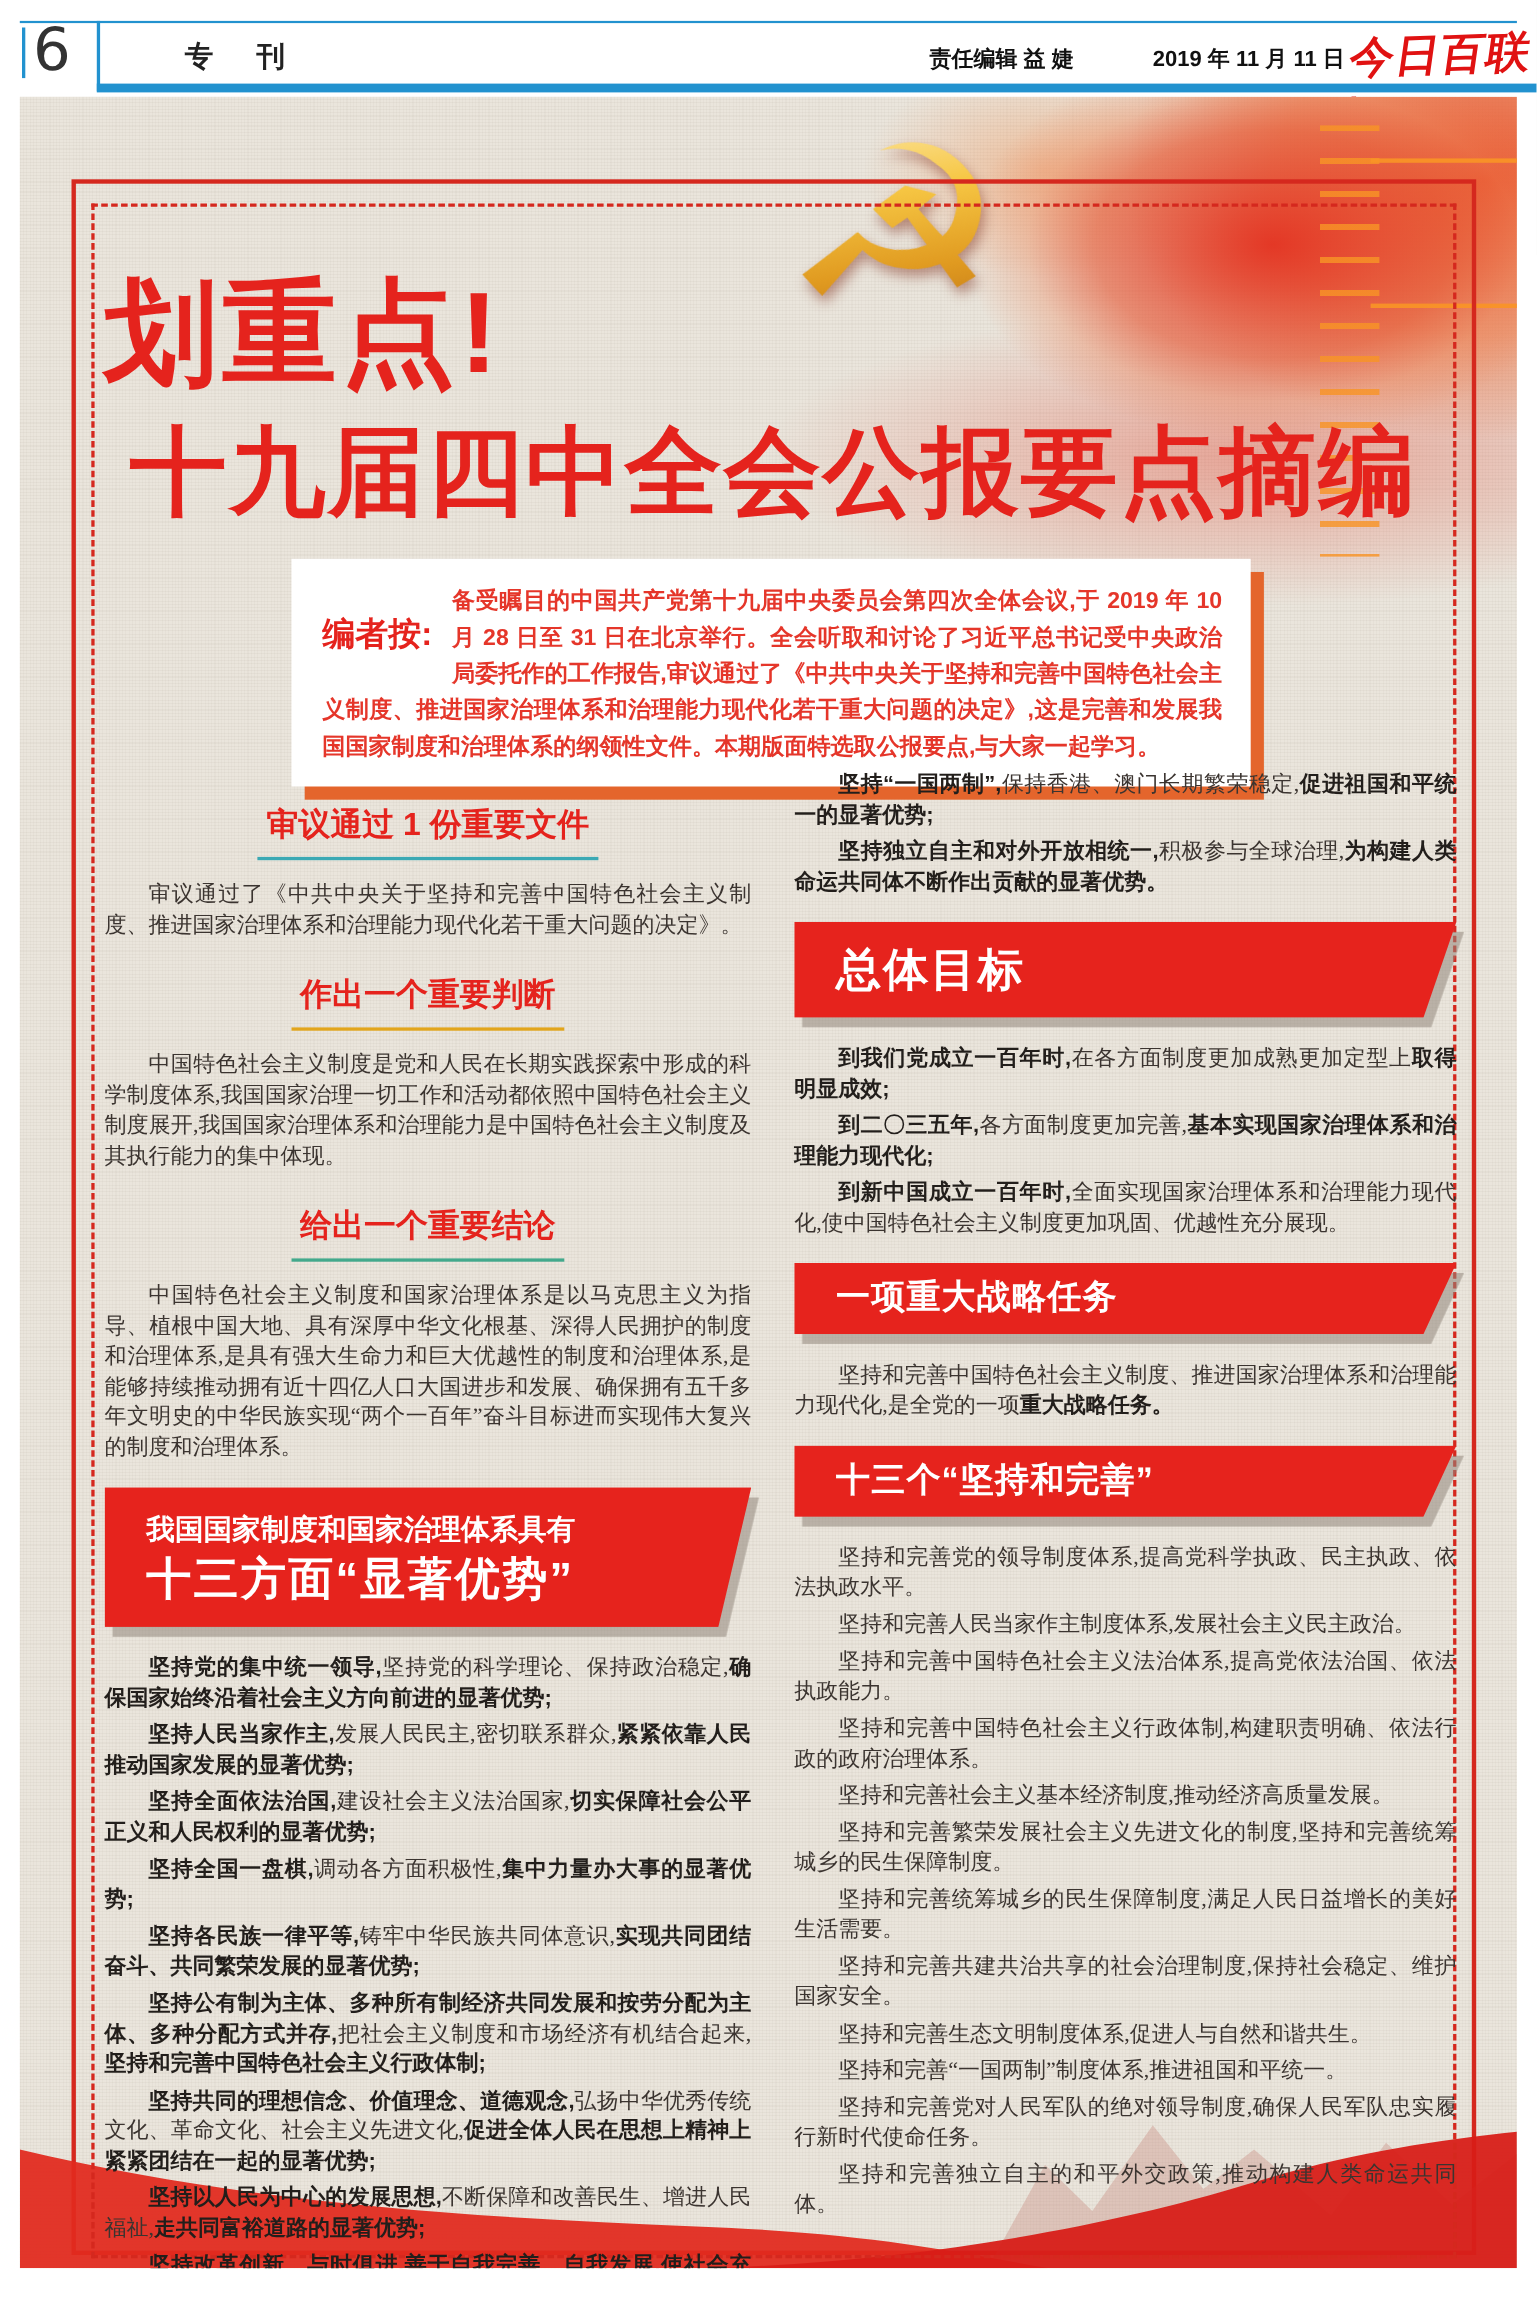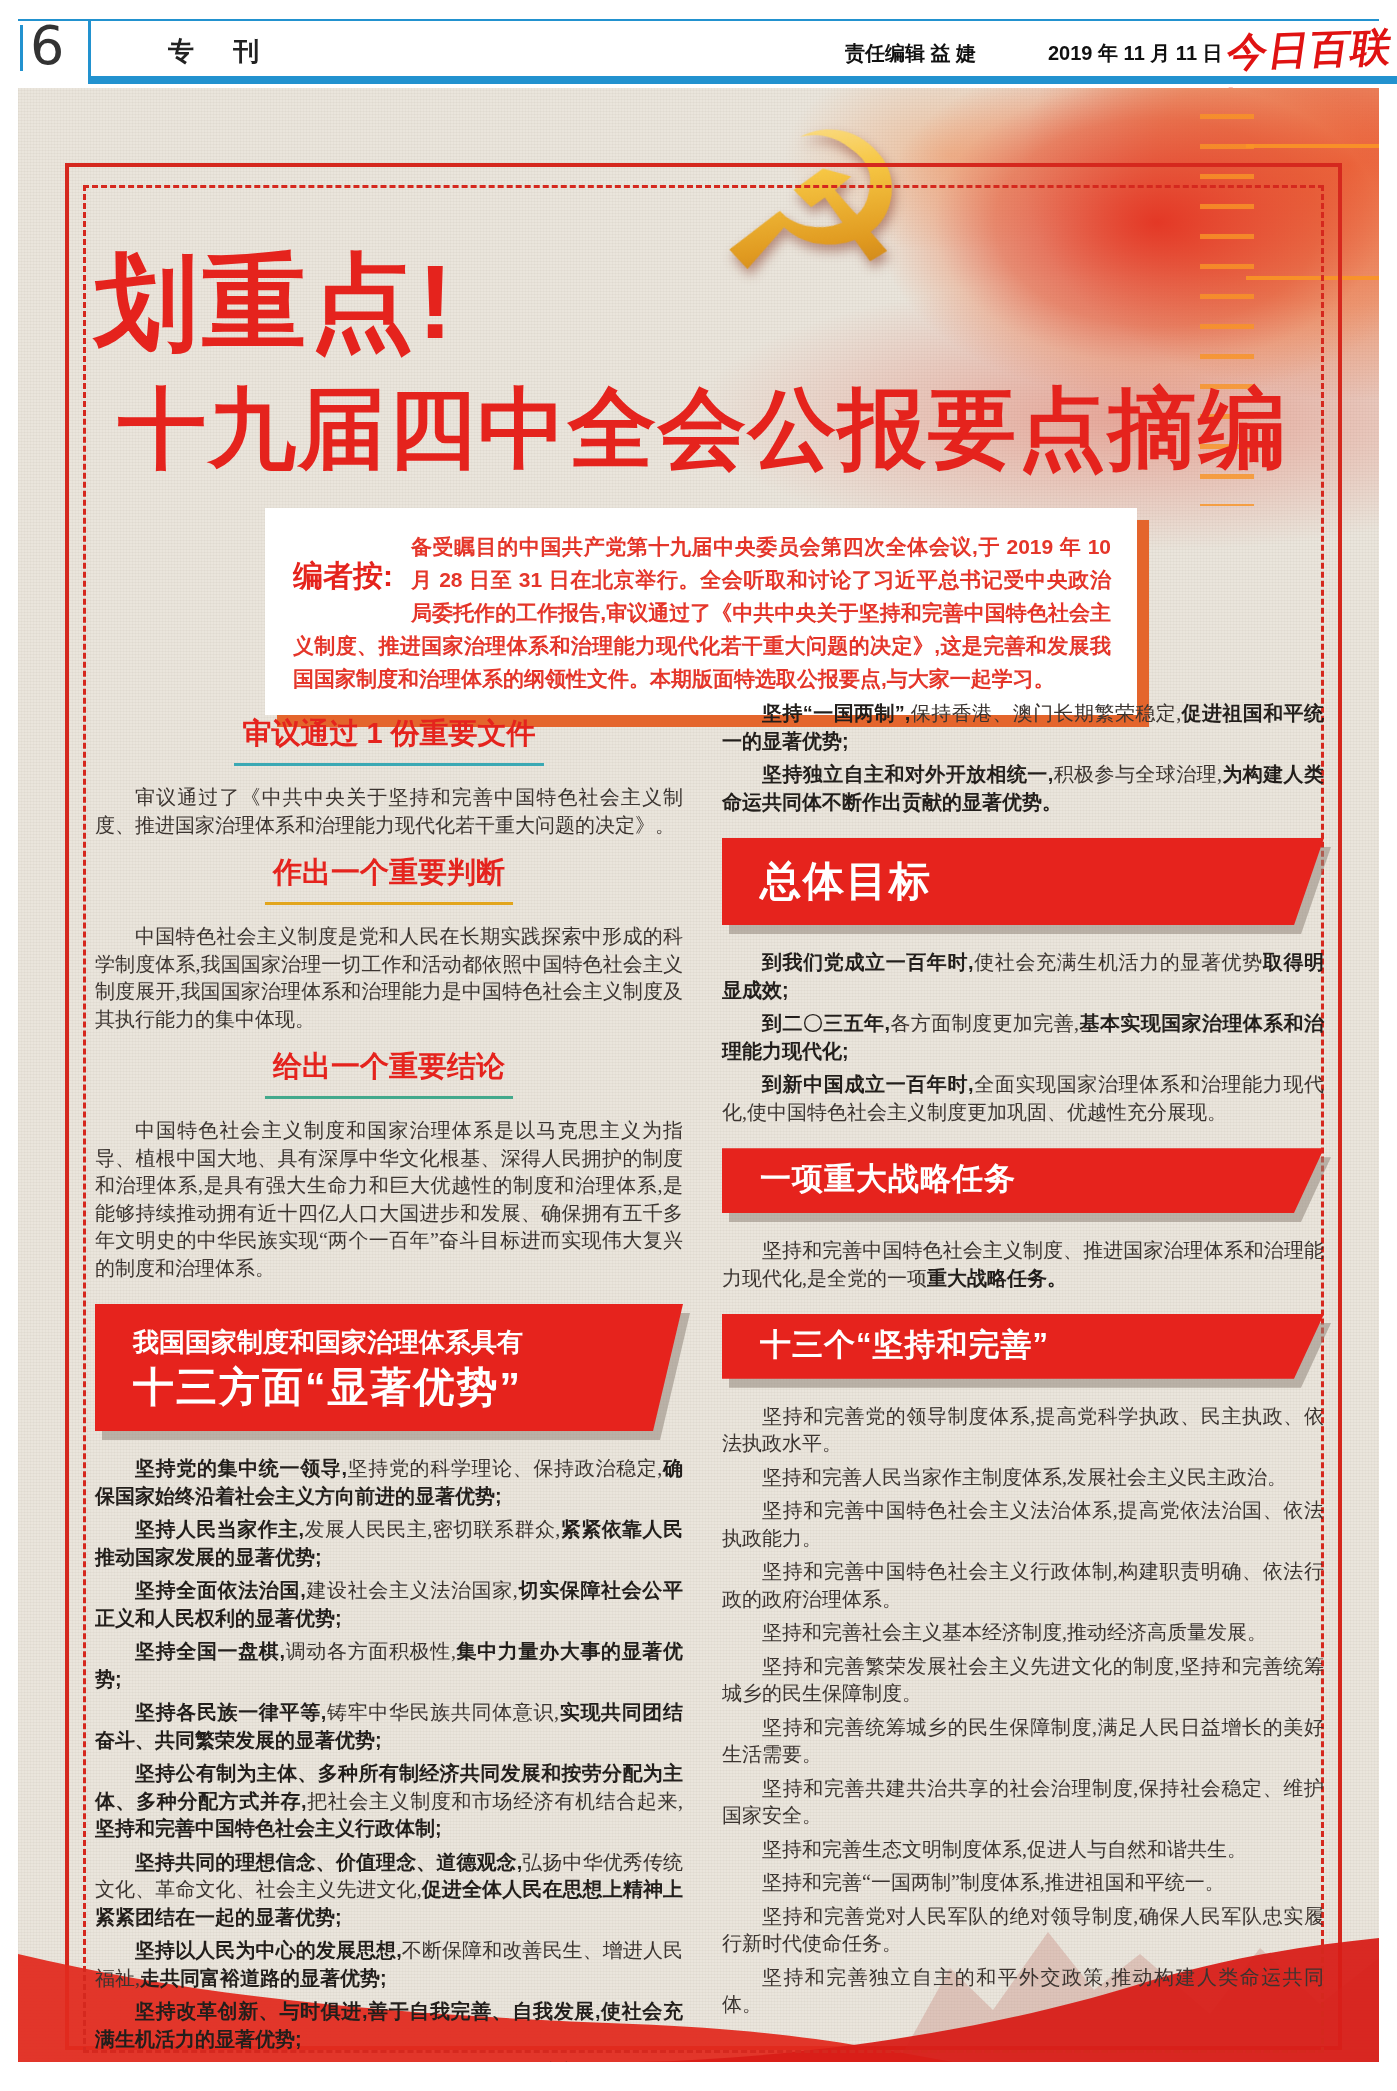--- a/index.html
+++ b/index.html
@@ -51,21 +51,21 @@
   .ed-note { position:absolute; left:247px; top:420px; width:872px; min-height:150px; background:#fff;
     padding:22px 26px 20px 28px; box-shadow:12px 12px 0 #e4652c; z-index:2; }
   .ed-label { float:left; width:118px; font-size:30px; font-weight:900; color:#e5231d; margin-top:26px; }
   .ed-text { font-size:21px; line-height:33px; font-weight:600; color:#e5362a; text-align:justify; }
 
   
   .col { position:absolute; top:612px; z-index:4; }
   .col-left  { left:77px;  width:588px; }
   .col-right { left:704px; width:602px; }
 
-  .sec-h { display:table; margin:14px auto 18px; padding:0 8px 9px; font-size:29px; font-weight:800; color:#e5231d; border-bottom:3px solid; }
+  .sec-h { display:table; margin:30px auto 18px; padding:0 8px 9px; font-size:29px; font-weight:800; color:#e5231d; border-bottom:3px solid; }
   .u-teal  { border-color:#3ba9b4; }
   .u-gold  { border-color:#e2a51c; }
   .u-green { border-color:#43a98c; }
 
   .para { font-family:"Liberation Serif","DejaVu Serif",serif; font-size:20px; line-height:27.5px; color:#3b3430;
     text-indent:2em; text-align:justify; margin:0 0 6px; }
   .para b { font-family:"Liberation Sans","DejaVu Sans",sans-serif; font-weight:700; color:#221e1b; }
 
   .banner-shadow { filter:drop-shadow(7px 9px 0 rgba(145,135,123,.55)); margin:22px 0 24px; }
   .banner { background:#e6231d; color:#fff; clip-path:polygon(0 0,100% 0,calc(100% - 30px) 100%,0 100%); padding:18px 40px 18px 38px; }
@@ -145,21 +145,21 @@
         <p class="para adv-item"><b>坚持独立自主和对外开放相统一,</b><span>积极参与全球治理,</span><b>为构建人类命运共同体不断作出贡献的显著优势。</b></p>
       </div>
 
     <div class="banner-shadow">
       <div class="banner">
         <div class="b-line2">总体目标</div>
       </div>
     </div>
 
     <div>
-        <p class="para goal-item"><b>到我们党成立一百年时,</b><span>使社会充满生机活力的显著优势</span><b>取得明显成效;</b></p>
+        <p class="para goal-item"><b>到我们党成立一百年时,</b><span>在各方面制度更加成熟更加定型上</span><b>取得明显成效;</b></p>
         <p class="para goal-item"><b>到二〇三五年,</b><span>各方面制度更加完善,</span><b>基本实现国家治理体系和治理能力现代化;</b></p>
         <p class="para goal-item"><b>到新中国成立一百年时,</b><span>全面实现国家治理体系和治理能力现代化,使中国特色社会主义制度更加巩固、优越性充分展现。</span></p>
       </div>
 
     <div class="banner-shadow">
       <div class="banner slim">
         <div class="b-line2">一项重大战略任务</div>
       </div>
     </div>
 

